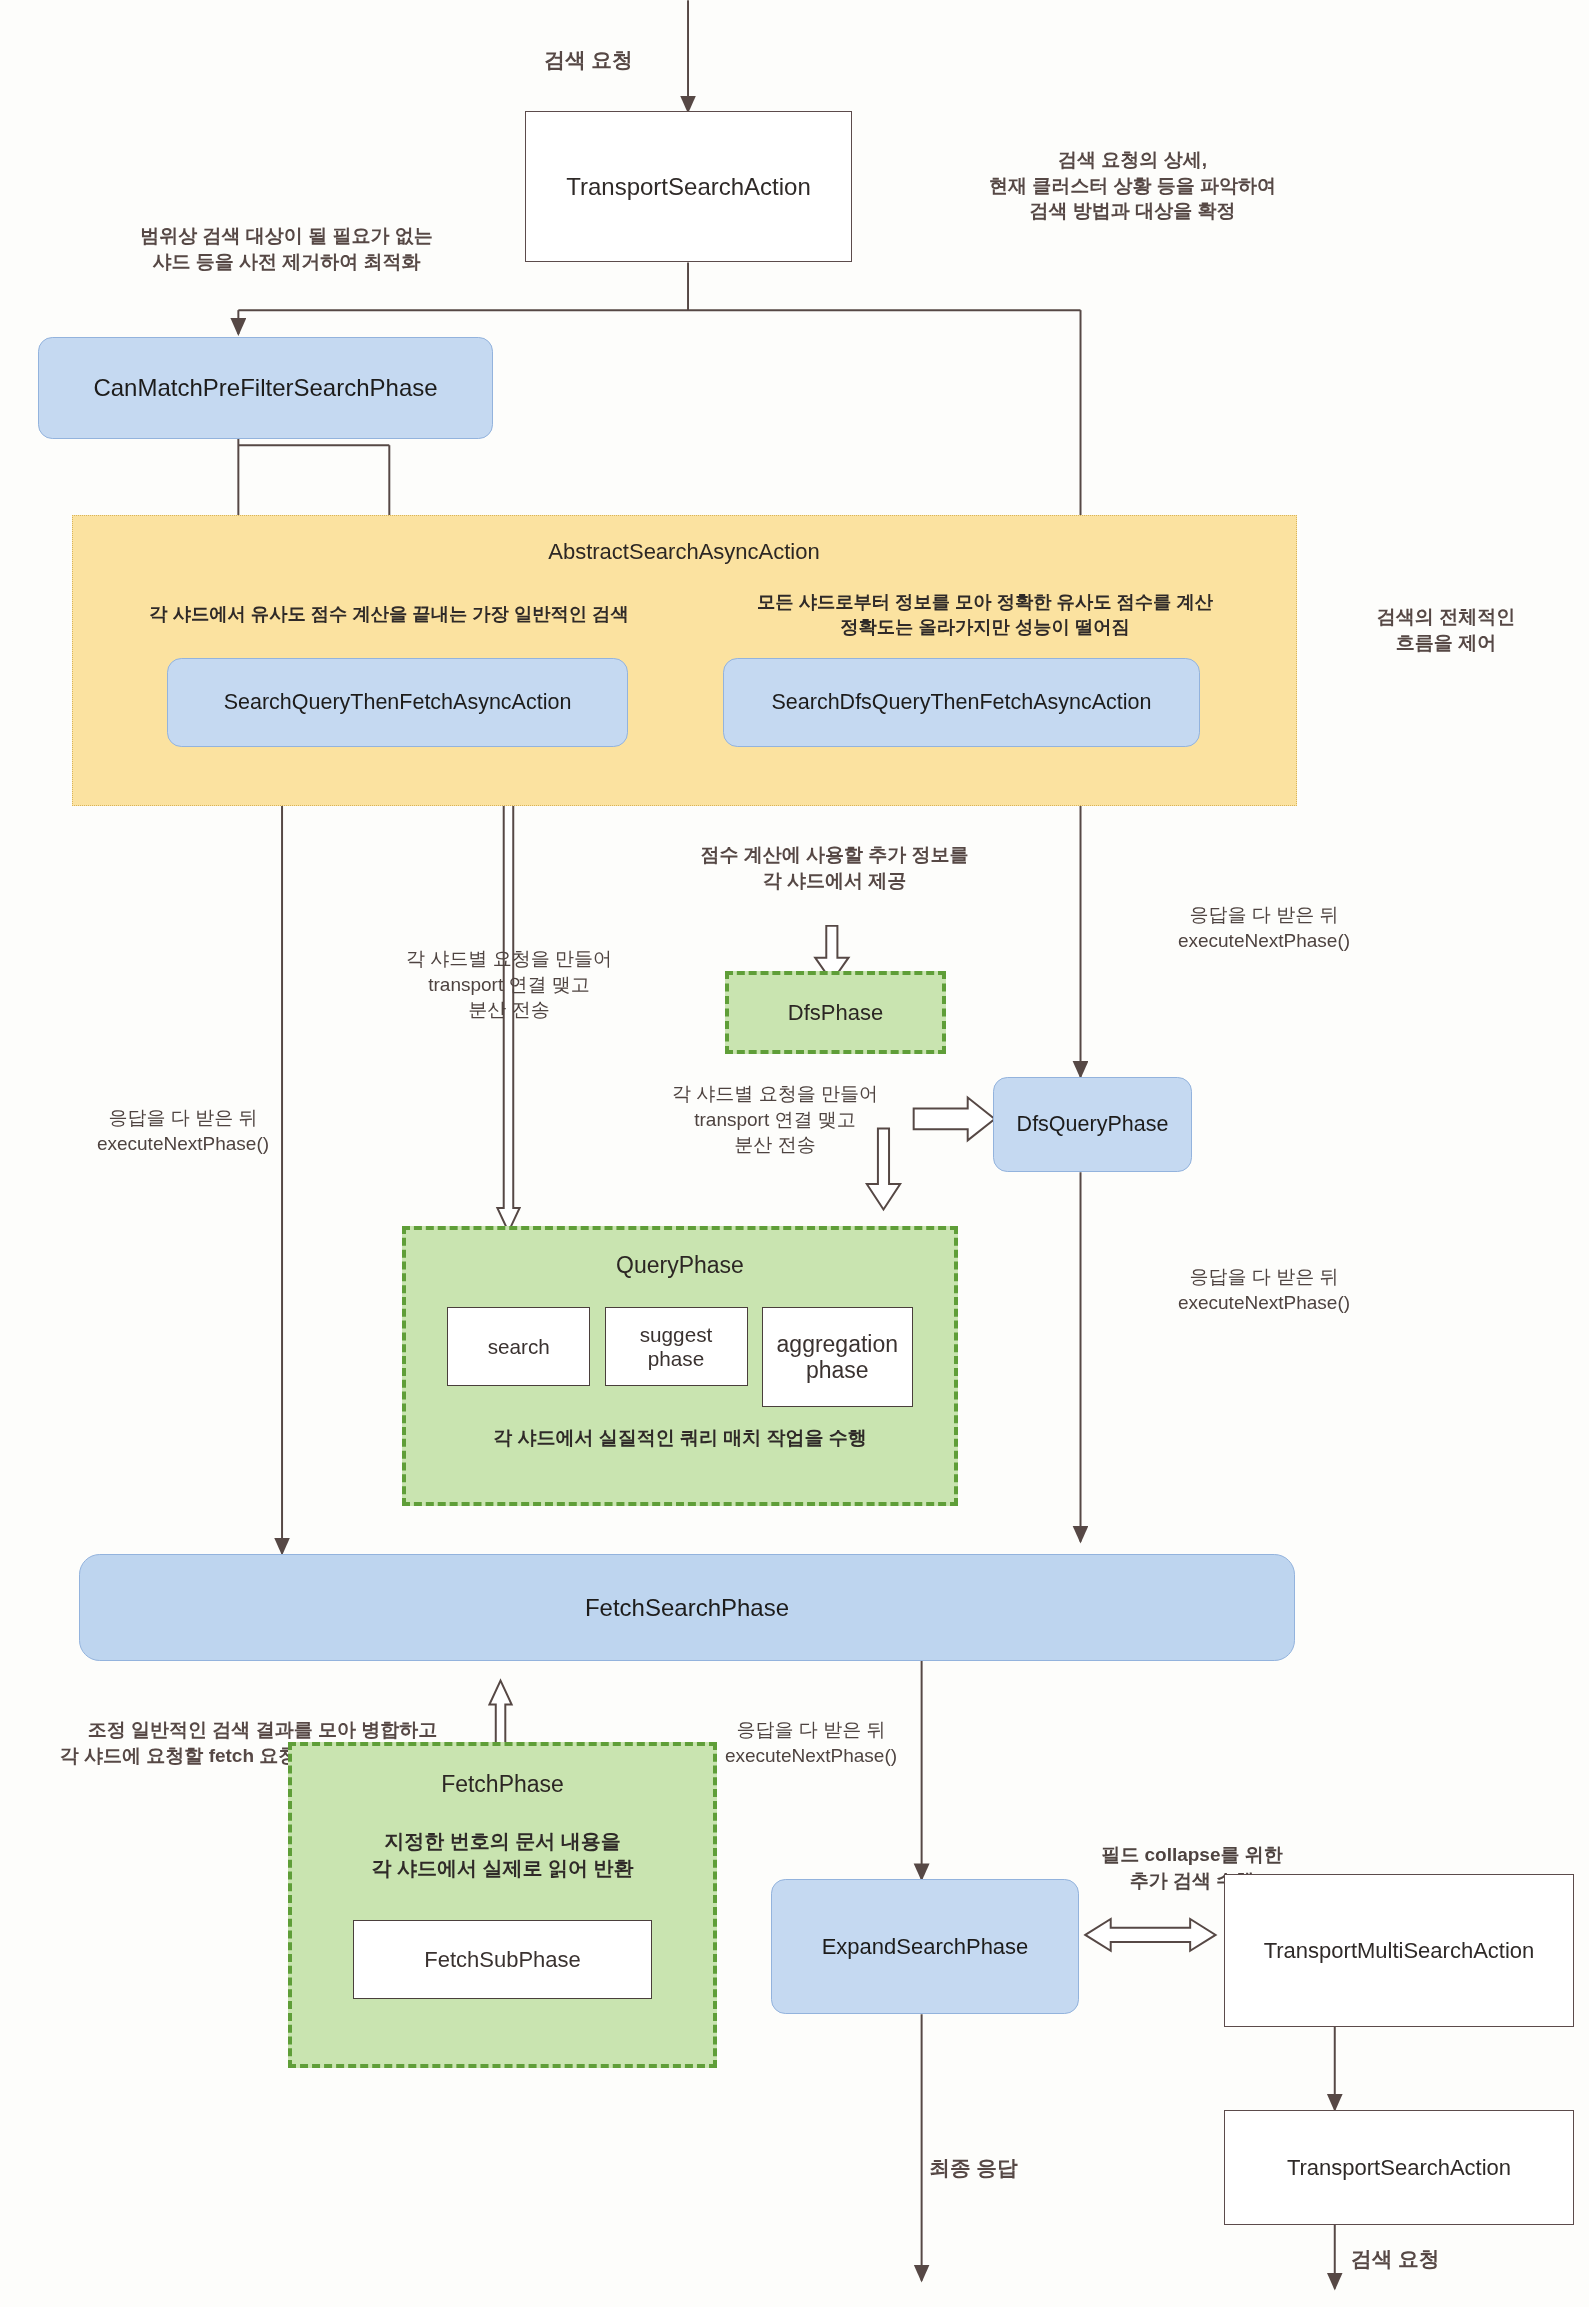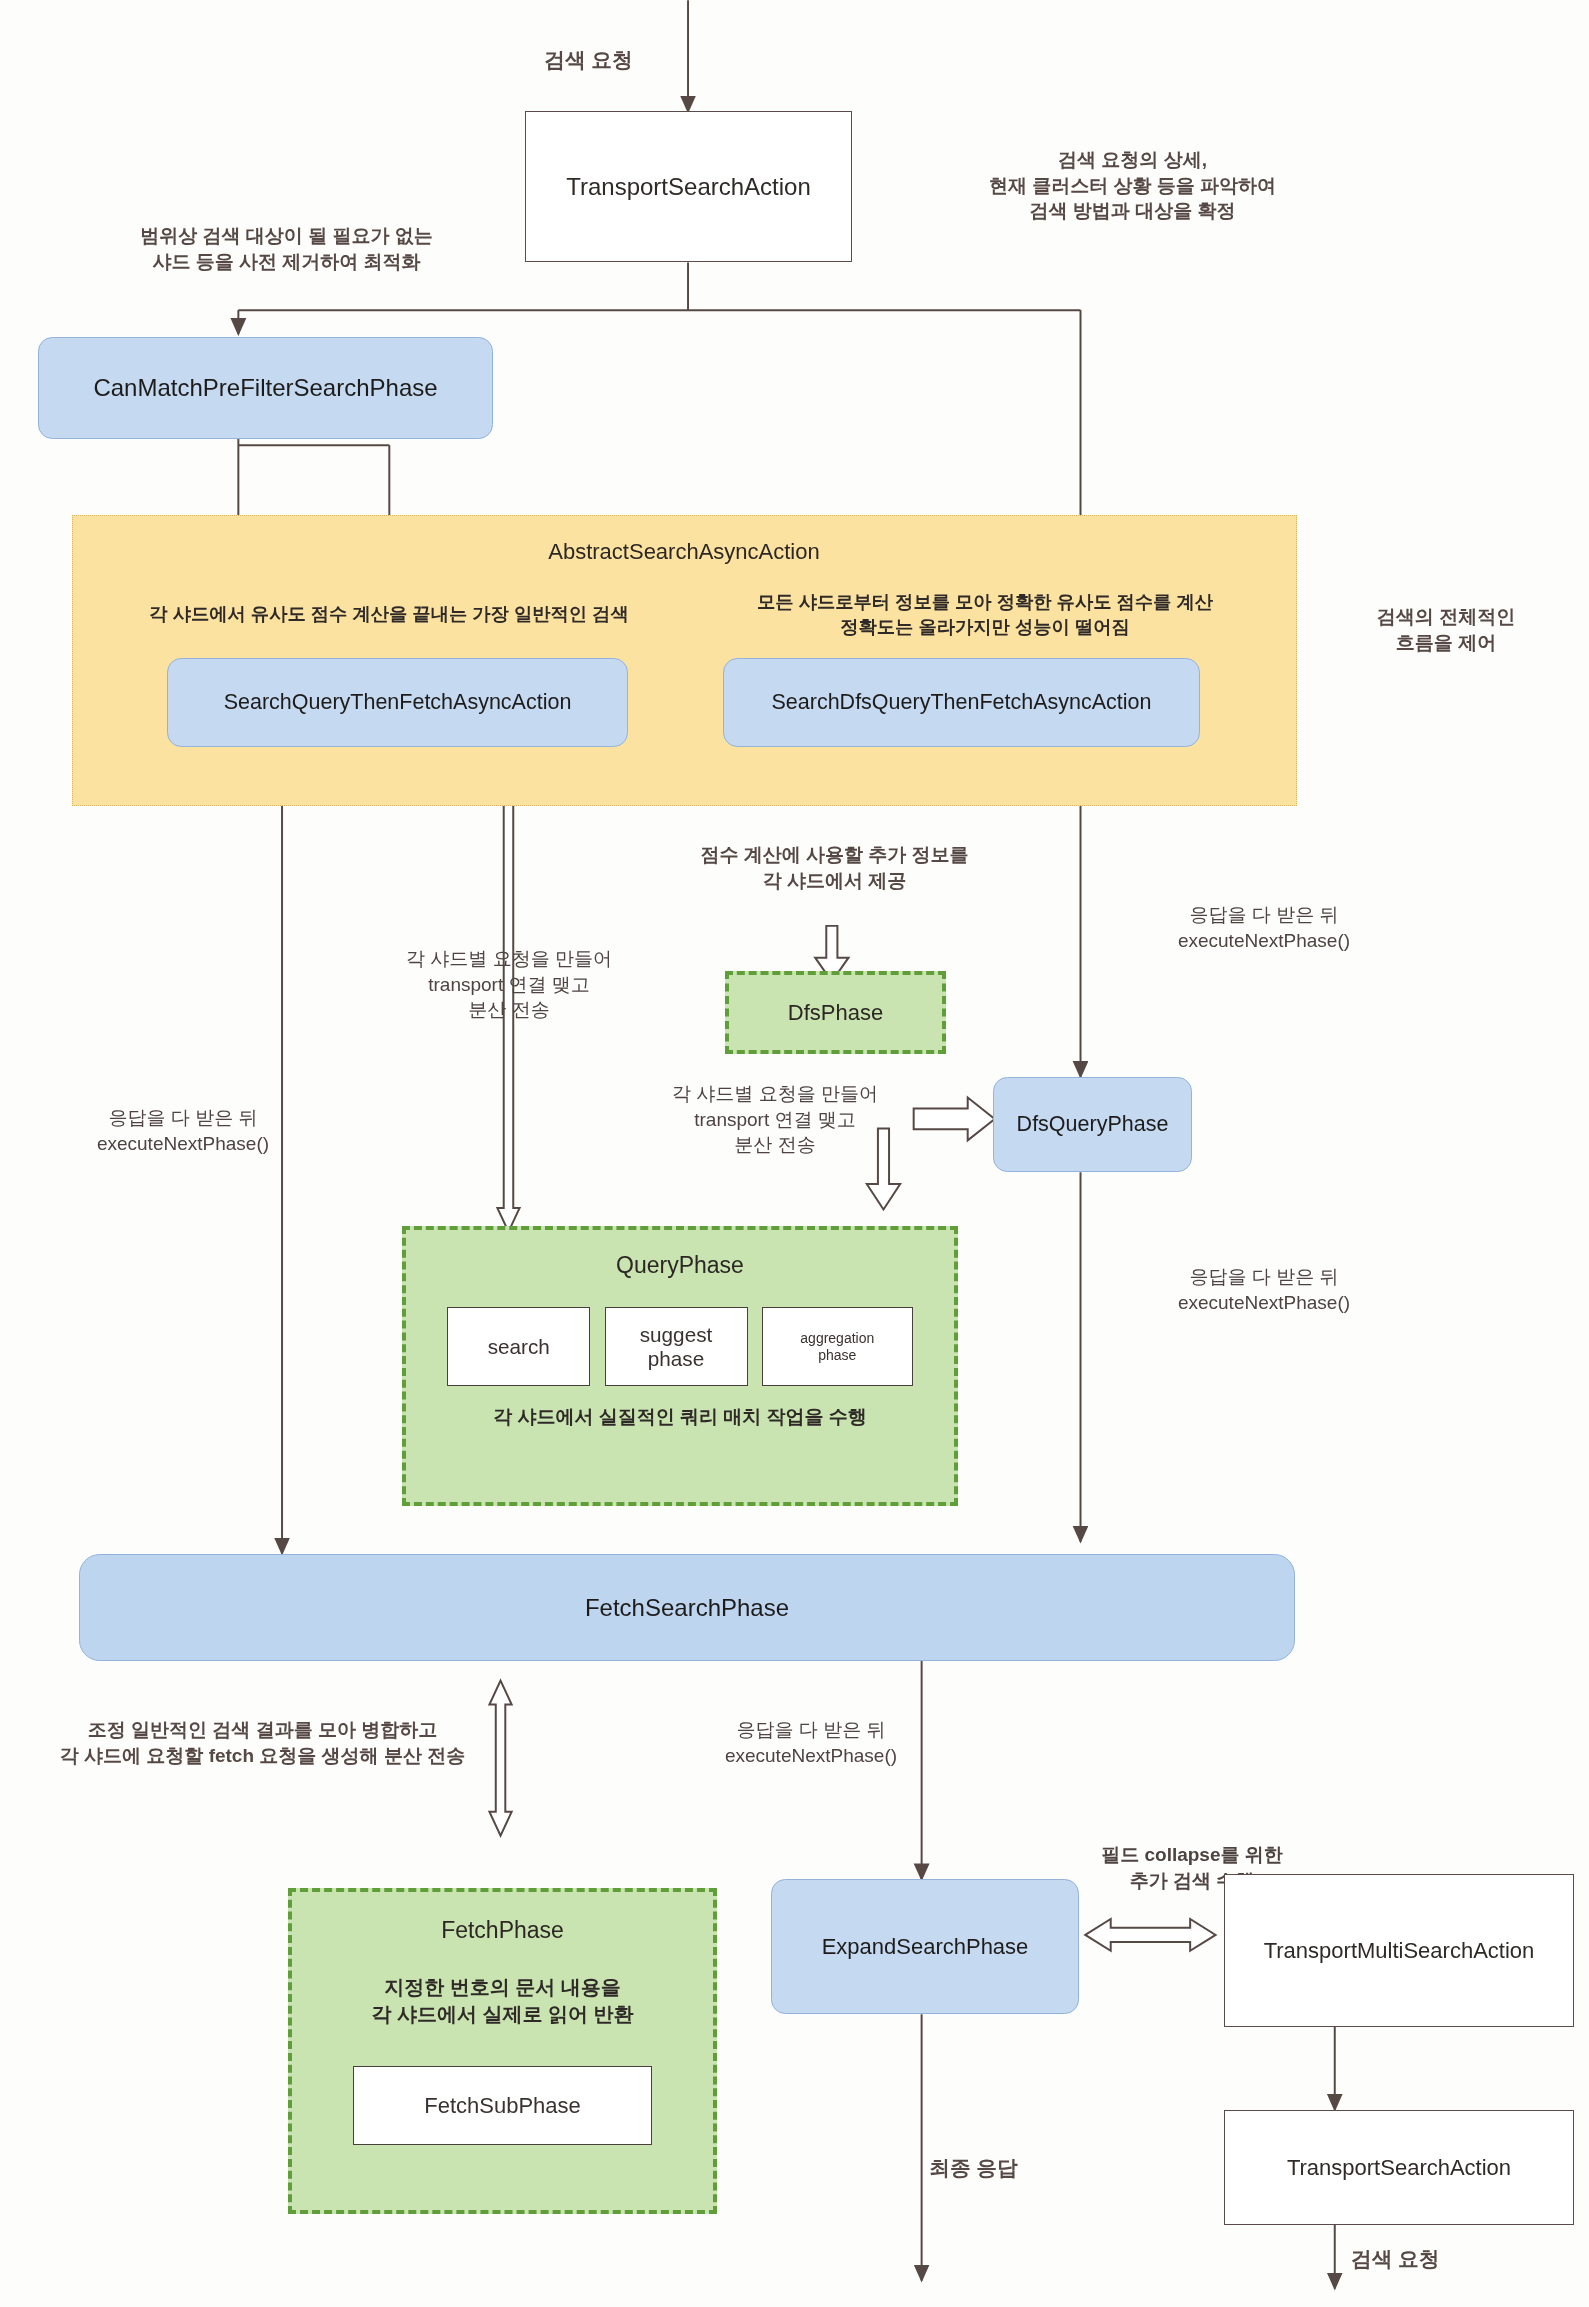--- a/index.html
+++ b/index.html
@@ -211,36 +211,36 @@
   <div class="label thin" style="left:32px; top:1105px; width:302px; font-size:19px;">응답을 다 받은 뒤
 executeNextPhase()</div>
 
   <div class="box-green" style="position:absolute; left:402px; top:1226px; width:556px; height:280px;">
     <div style="text-align:center; font-size:23px; color:#2c2724; margin-top:22px;">QueryPhase</div>
 
     <div style="display:flex; gap:14.3px; justify-content:center; margin-top:28px;">
       <div class="box-white-sub" style="width:143px; height:79px; font-size:20.7px;">search</div>
       <div class="box-white-sub" style="width:143px; height:79px; font-size:20.7px; white-space:pre-line; line-height:1.15;">suggest
 phase</div>
-      <div class="box-white-sub" style="width:151px; height:79px; font-size:14px; white-space:pre-line; line-height:1.15;text-align:center;">aggregation
+      <div class="box-white-sub" style="width:151px; height:100px; font-size:23px; white-space:pre-line; line-height:1.15;text-align:center;">aggregation
 phase</div>
     </div>
 
     <div style="text-align:center; font-size:19px; font-weight:700; color:#2f2a28; margin-top:17.5px;">각 샤드에서 실질적인 쿼리 매치 작업을 수행</div>
   </div>
 
   <div class="node box-blue box-blue-lg" style="left:79px; top:1554px; width:1216px; height:107px; font-size:24px;">FetchSearchPhase</div>
 
   <div class="label" style="left:24px; top:1717px; width:477px; font-size:19px;">조정 일반적인 검색 결과를 모아 병합하고
 각 샤드에 요청할 fetch 요청을 생성해 분산 전송</div>
 
   <div class="label thin" style="left:660px; top:1717px; width:302px; font-size:19px;">응답을 다 받은 뒤
 executeNextPhase()</div>
 
-  <div class="box-green" style="position:absolute; left:288px; top:1888px; width:429px; height:326px;">
+  <div class="box-green" style="position:absolute; left:288px; top:1742px; width:429px; height:326px;">
     <div style="text-align:center; font-size:23px; color:#2c2724; margin-top:25.4px;">FetchPhase</div>
 
     <div style="text-align:center; font-size:20px; font-weight:700; color:#2f2a28; margin-top:30px; white-space:pre-line; line-height:1.35;">지정한 번호의 문서 내용을
 각 샤드에서 실제로 읽어 반환</div>
 
     <div class="box-white-sub" style="margin:38px auto 0 auto; width:299px; height:79px; font-size:22px;">FetchSubPhase</div>
   </div>
 
   <div class="node box-blue" style="left:771px; top:1879px; width:308px; height:135px; font-size:22px;">ExpandSearchPhase</div>
 

